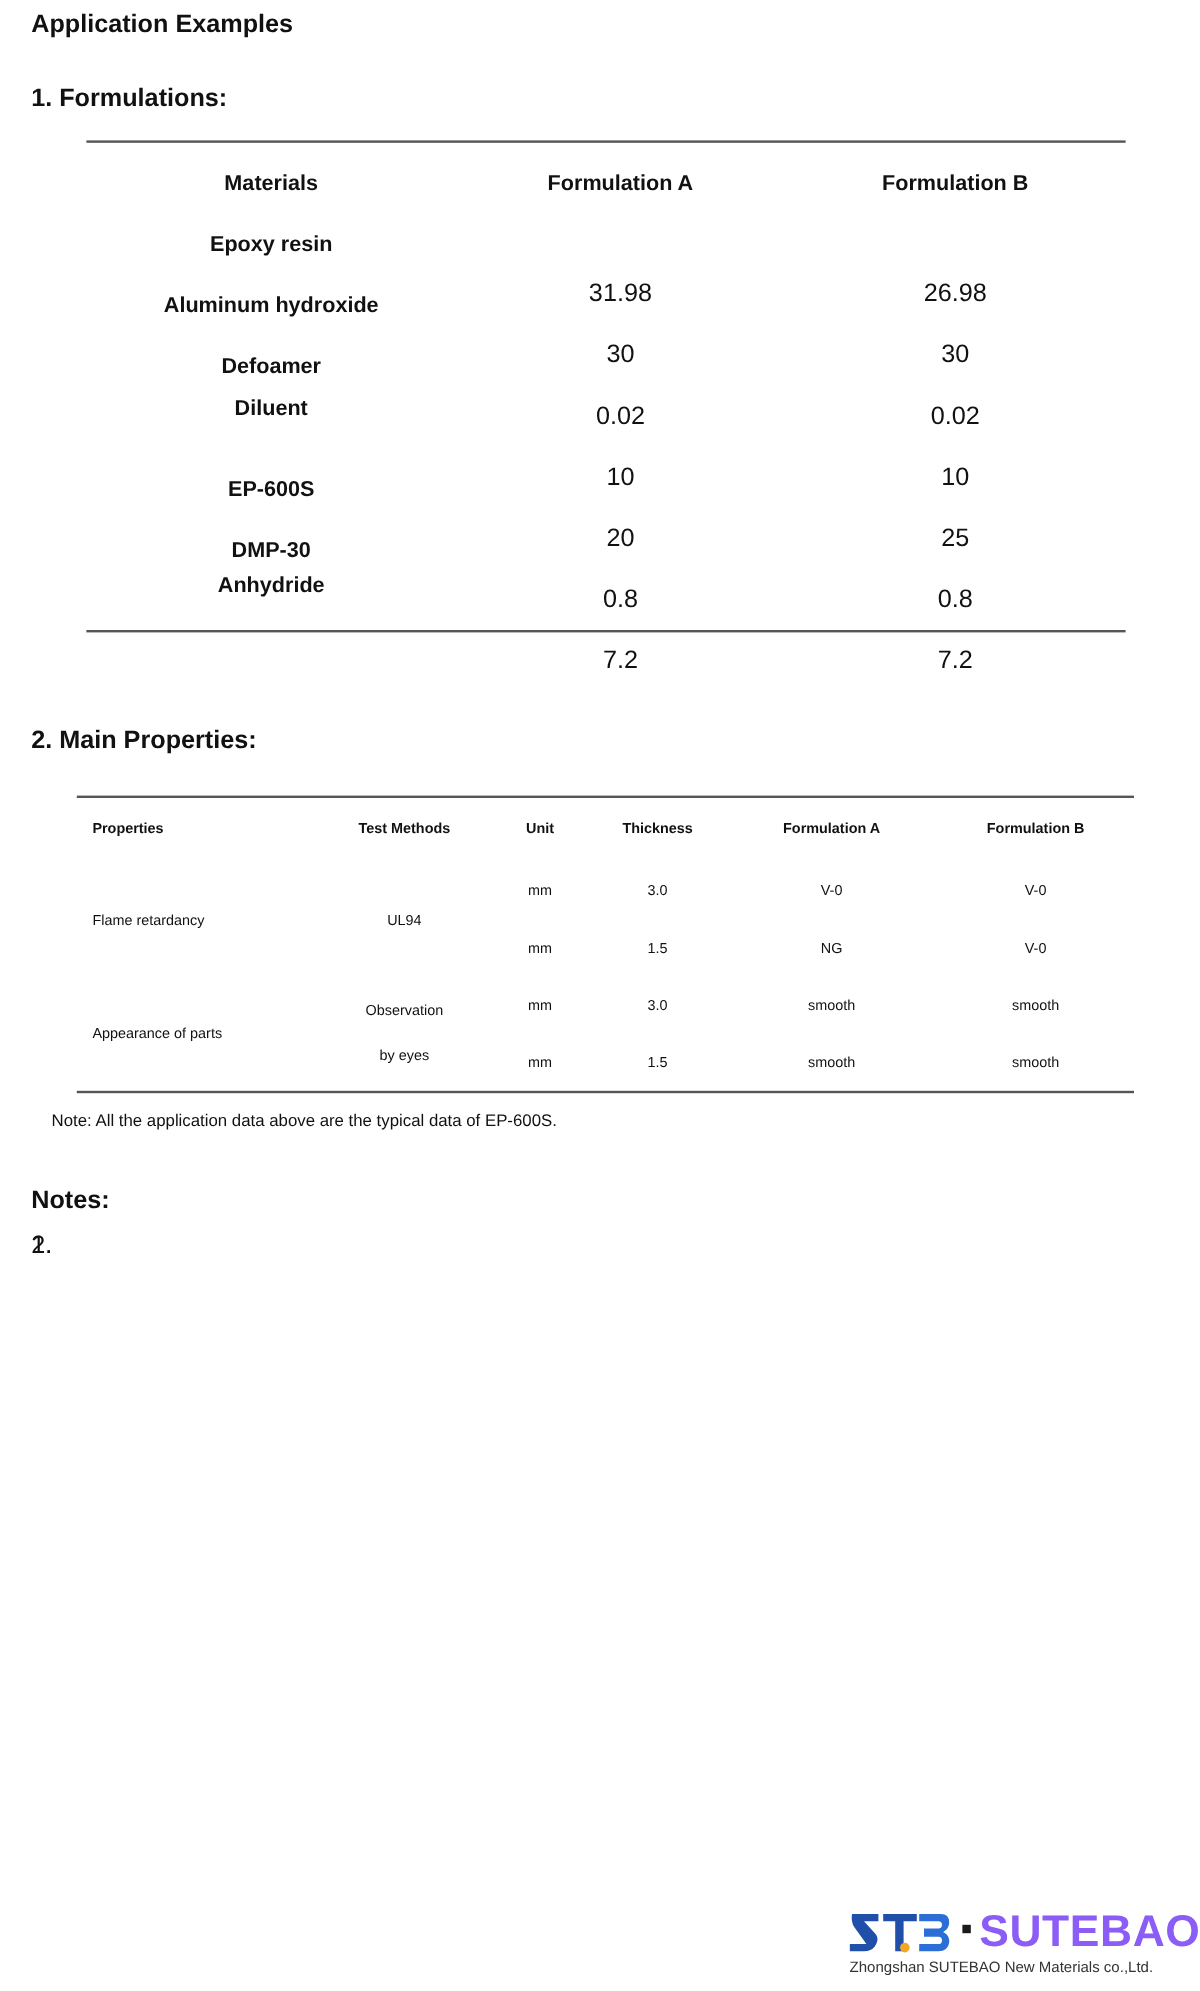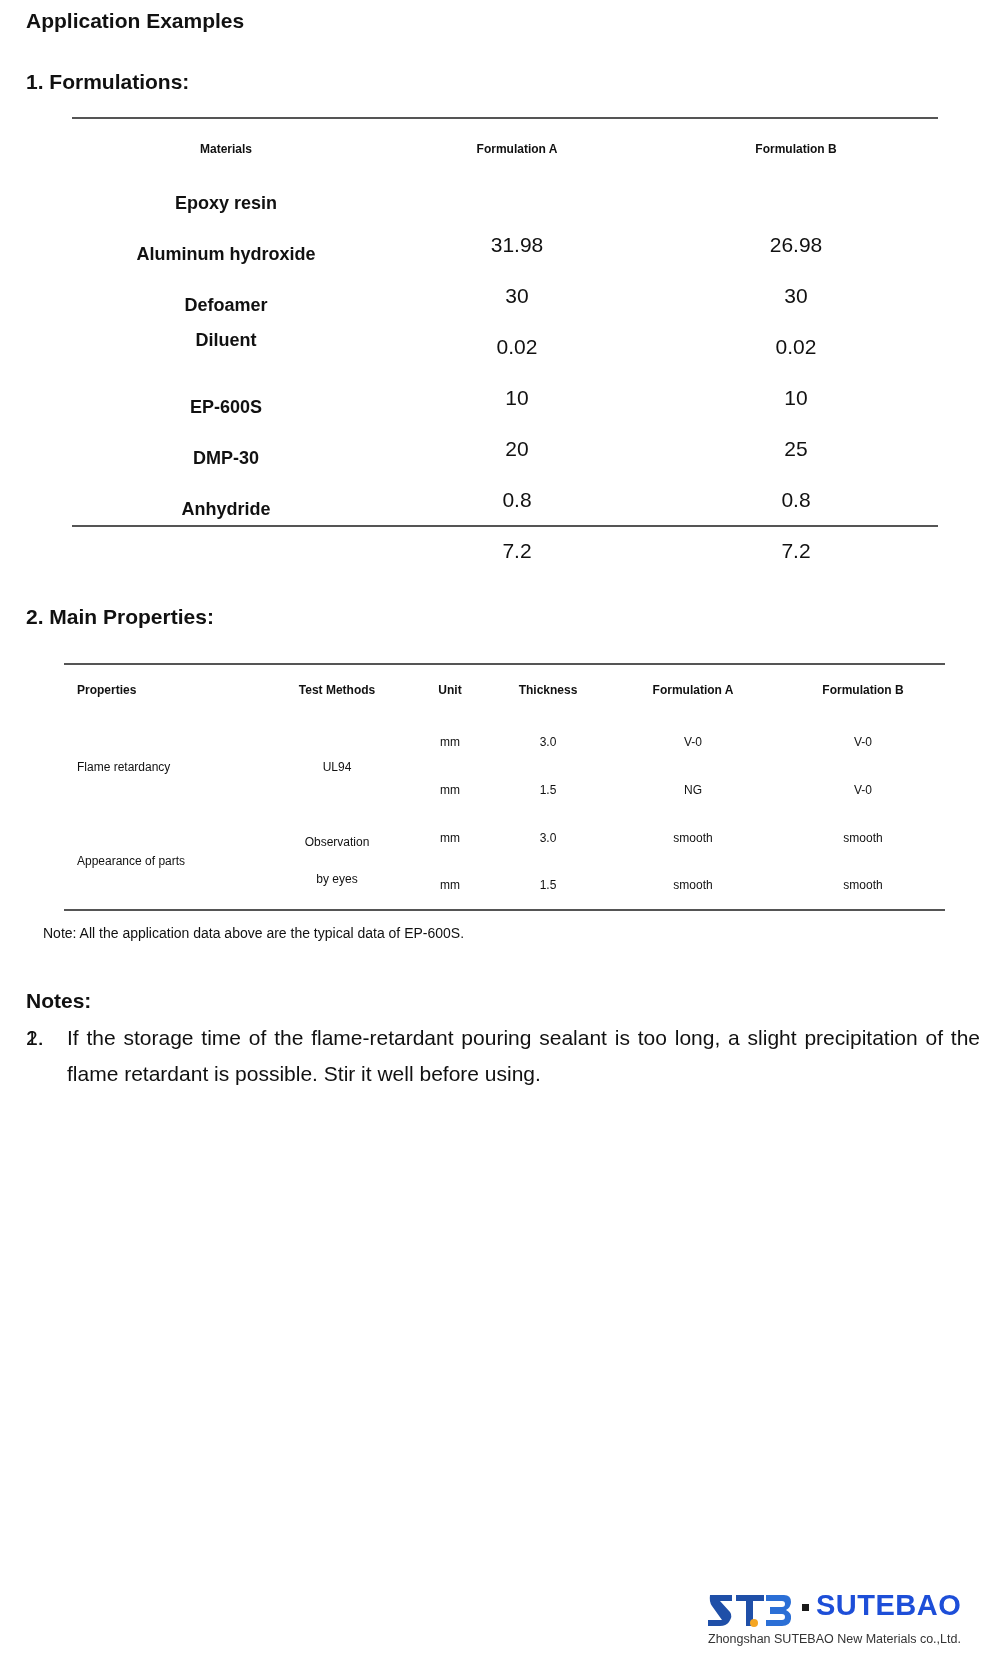--- a/index.html
+++ b/index.html
@@ -7,39 +7,39 @@
     width: 1000px; height: 1659px; position: relative; overflow: hidden;
     font-family: "Liberation Sans", "DejaVu Sans", sans-serif; color: #111111;
   }
   .abs { position: absolute; }
   .h-title { left: 26px; top: 9px; font-size: 21px; font-weight: bold; }
   .h-sec { left: 26px; font-size: 21px; font-weight: bold; }
   .rule { position: absolute; height: 2px; background: #555555; }
 
   
   .ft-cell { position: absolute; transform: translateX(-50%); white-space: nowrap; }
-  .ft-head { font-size: 12px; font-weight: bold; }
+  .ft-head { font-size: 18px; font-weight: bold; }
   .ft-mat { font-size: 18px; font-weight: bold; }
   .ft-val { font-size: 21px; margin-top: 43px; }
 
   
   .pt-cell { position: absolute; white-space: nowrap; font-size: 12px; }
   .pt-c { transform: translateX(-50%); }
   .pt-head { font-weight: bold; }
 
   .note-small { left: 43px; top: 925px; font-size: 14px; }
   .notes-title { left: 26px; top: 989px; font-size: 21px; font-weight: bold; }
   .notes-list { left: 26px; top: 1020px; width: 954px; font-size: 21px; line-height: 36px; }
   .note-item { position: relative; padding-left: 41px; text-align: justify; }
   .note-num { position: absolute; left: 0; top: 0; }
 
   .logo { left: 708px; top: 1592px; width: 272px; height: 60px; }
   .logo-mark { position: absolute; left: 0; top: 0; width: 84px; height: 36px; }
   .logo-dot { position: absolute; left: 94px; top: 12px; width: 7px; height: 7px; background: #1a1a1a; }
-  .logo-name { position: absolute; left: 108px; top: -3px; font-size: 29px; font-weight: bold; color: #1d4ed8; letter-spacing: 0.5px; }
+  .logo-name { position: absolute; left: 108px; top: -3px; font-size: 37px; font-weight: bold; color: #8b5cf6; letter-spacing: 0.5px; }
   .logo-sub { position: absolute; left: 0; top: 40px; font-size: 12.5px; color: #333333; white-space: nowrap; }
 </style>
 </head>
 <body>
 
 <div class="abs h-title">Application Examples</div>
 
 <div class="abs h-sec" style="top:70px;">1. Formulations:</div>
 
 <div>
@@ -73,21 +73,21 @@
     <div class="ft-cell ft-mat" style="left:226px; top:397px;">EP-600S</div>
     <div class="ft-cell ft-val" style="left:517px; top:394px;">20</div>
     <div class="ft-cell ft-val" style="left:796px; top:394px;">25</div>
   </div>
   <div>
     <div class="ft-cell ft-mat" style="left:226px; top:448px;">DMP-30</div>
     <div class="ft-cell ft-val" style="left:517px; top:445px;">0.8</div>
     <div class="ft-cell ft-val" style="left:796px; top:445px;">0.8</div>
   </div>
   <div>
-    <div class="ft-cell ft-mat" style="left:226px; top:499px;text-align:right;">Anhydride</div>
+    <div class="ft-cell ft-mat" style="left:226px; top:477px;text-align:right;">Anhydride</div>
     <div class="ft-cell ft-val" style="left:517px; top:496px;">7.2</div>
     <div class="ft-cell ft-val" style="left:796px; top:496px;">7.2</div>
   </div>
 
   <div class="rule" style="left:72px; top:525px; width:866px;"></div>
 </div>
 
 <div class="abs h-sec" style="top:605px;">2. Main Properties:</div>
 
 <div>
@@ -142,21 +142,20 @@
 
 <div class="abs note-small">Note: All the application data above are the typical data of EP-600S.</div>
 
 <div class="abs notes-title">Notes:</div>
 <div class="abs notes-list">
   <div class="note-item">
     <span class="note-num">1.</span>
   </div>
   <div class="note-item">
     <span class="note-num">2.</span>
-    <span>If the storage time of the flame-retardant pouring sealant is too long, a slight precipitation of the flame retardant is possible. Stir it well before using.</span>
   </div>
 </div>
 
 <div class="abs logo">
   <svg class="logo-mark" viewBox="0 0 84 36">
 
     <path d="M2 3 H24 V9 H12 L22 20 Q25 24 21 30 Q18 34 12 34 H0 V28 H14 L4 14 Q1 10 2 3 Z" fill="#1f4fa8"></path>
 
     <path d="M28 3 H56 V9 H45 V34 H38 V9 H28 Z" fill="#1f4fa8"></path>
     <circle cx="46" cy="31" r="4" fill="#f5a623"></circle>

